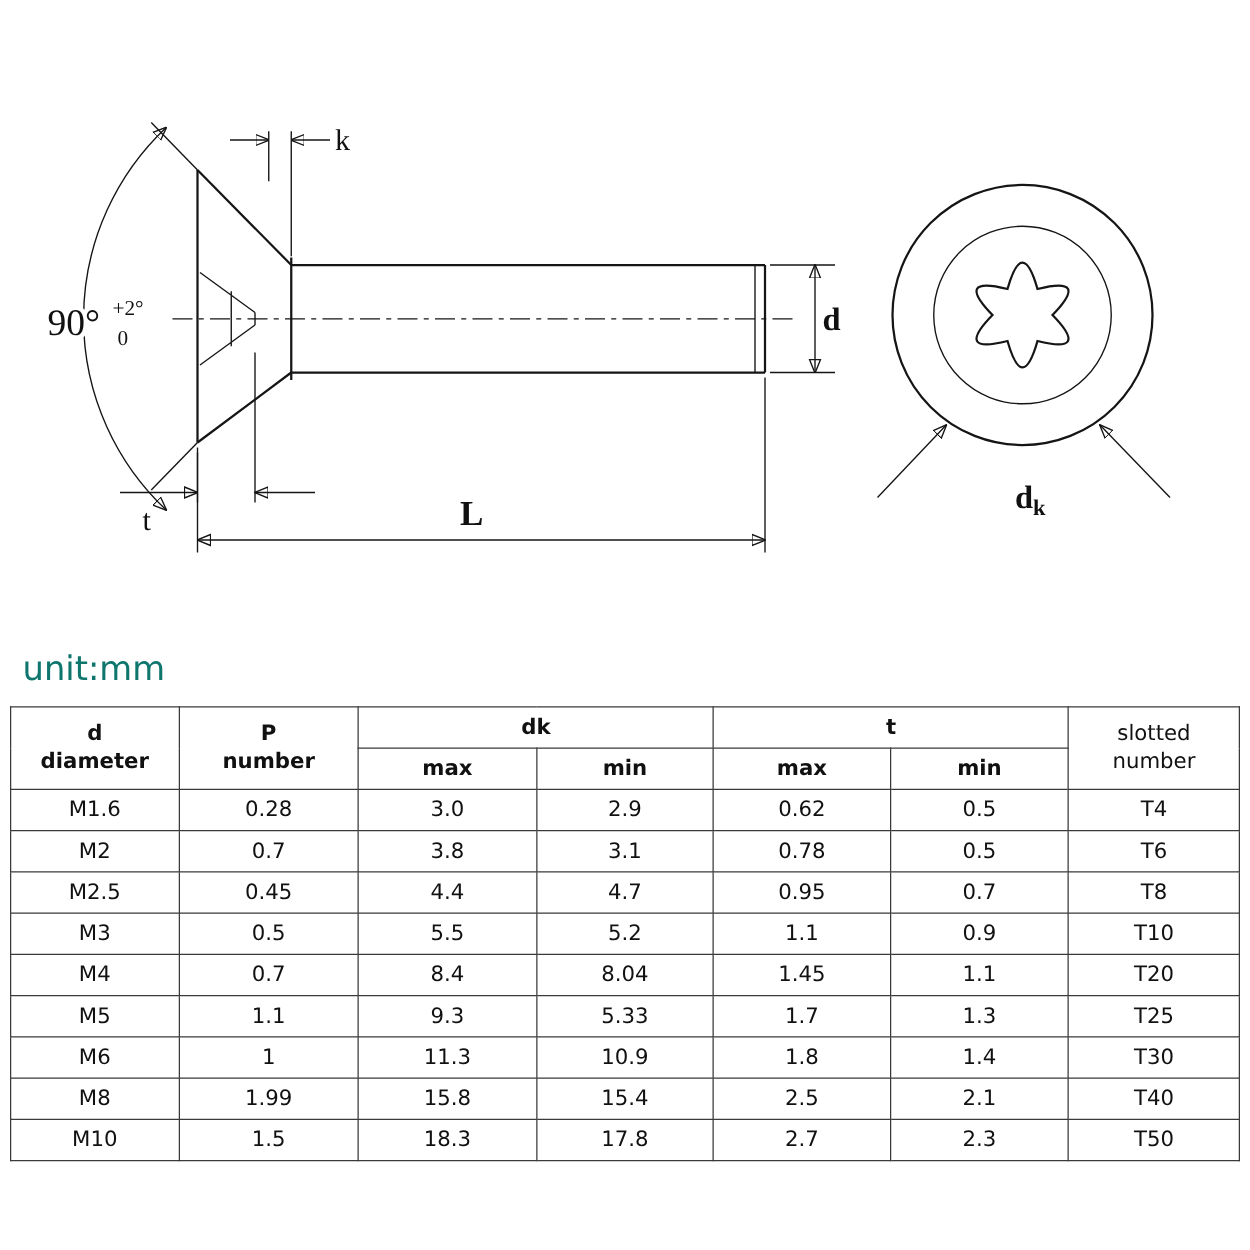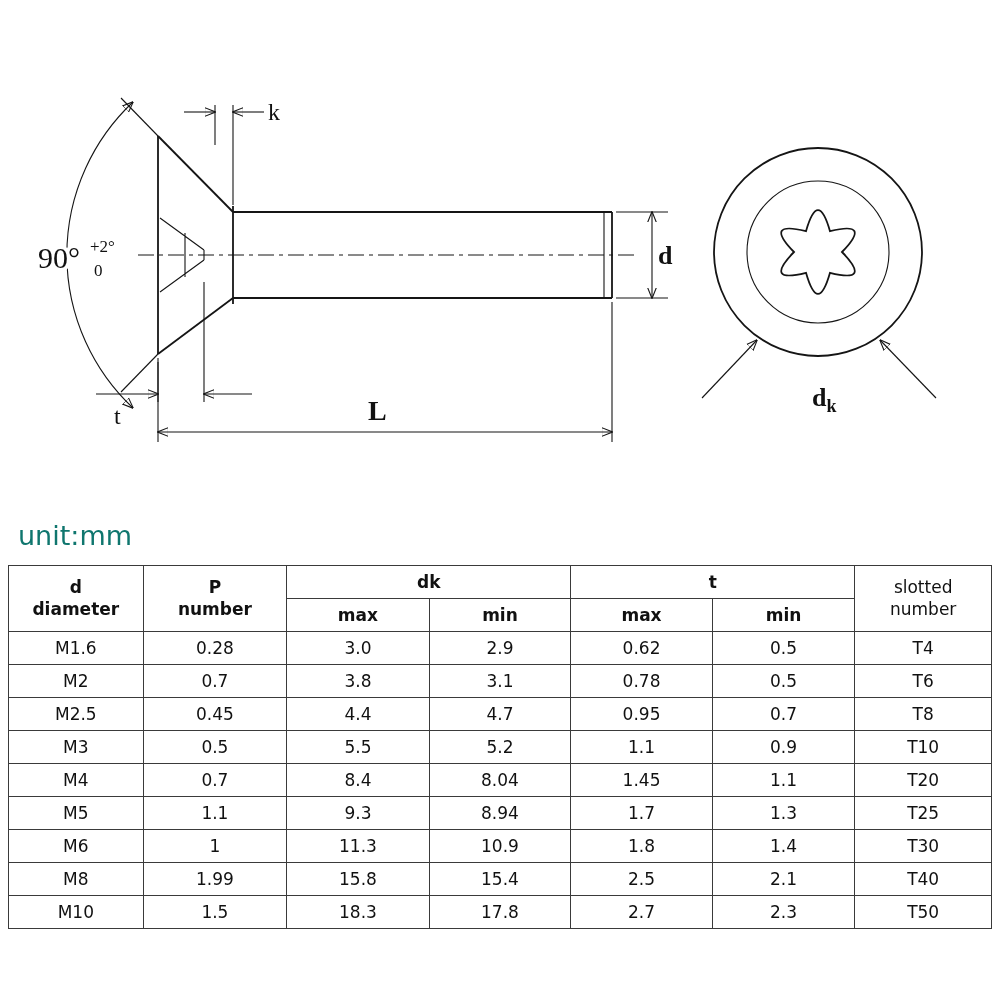--- a/index.html
+++ b/index.html
@@ -177,21 +177,21 @@
           <td>8.4</td>
           <td>8.04</td>
           <td>1.45</td>
           <td>1.1</td>
           <td>T20</td>
         </tr>
         <tr>
           <td class="rowhead">M5</td>
           <td>1.1</td>
           <td>9.3</td>
-          <td>8.94</td>
+          <td>5.33</td>
           <td>1.7</td>
           <td>1.3</td>
           <td>T25</td>
         </tr>
         <tr>
           <td class="rowhead">M6</td>
           <td>1</td>
           <td>11.3</td>
           <td>10.9</td>
           <td>1.8</td>

